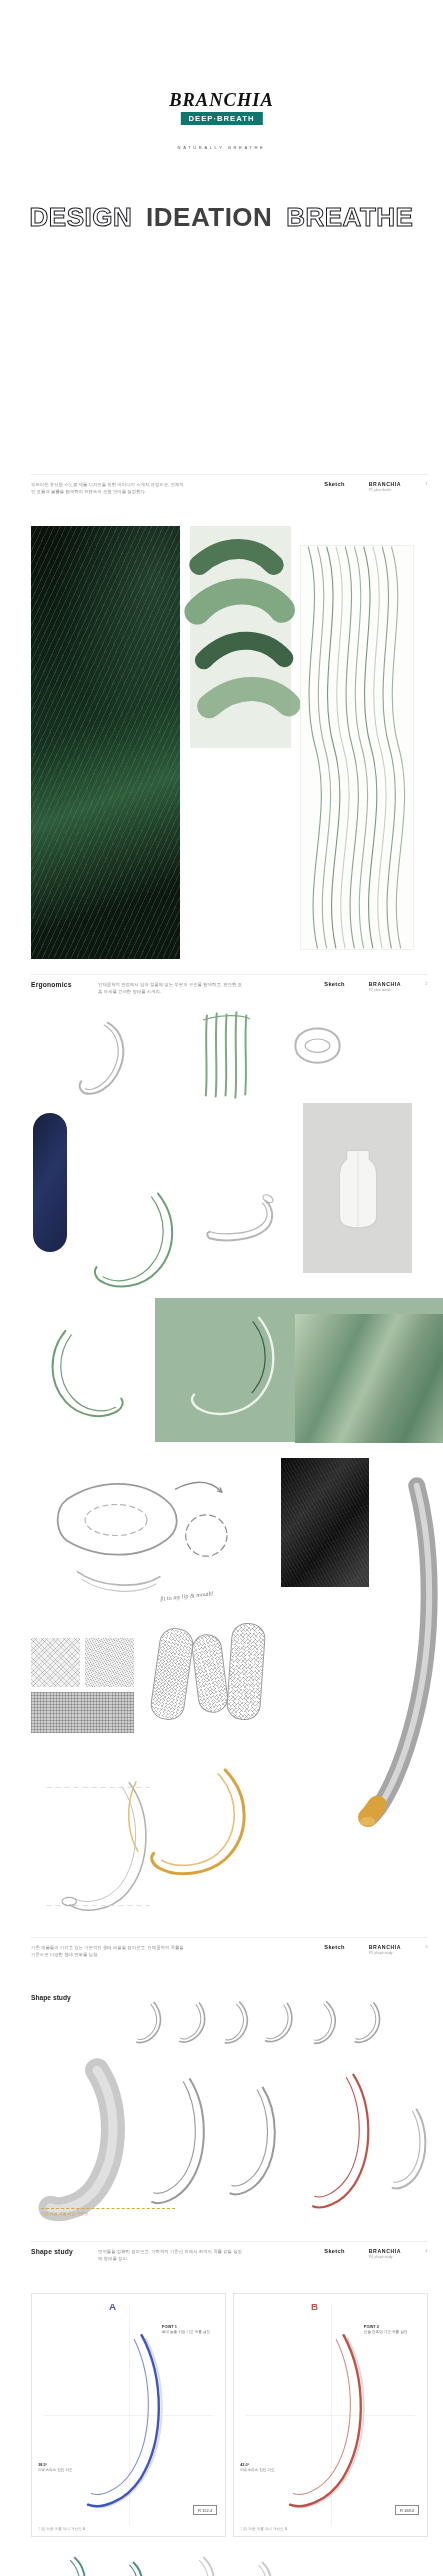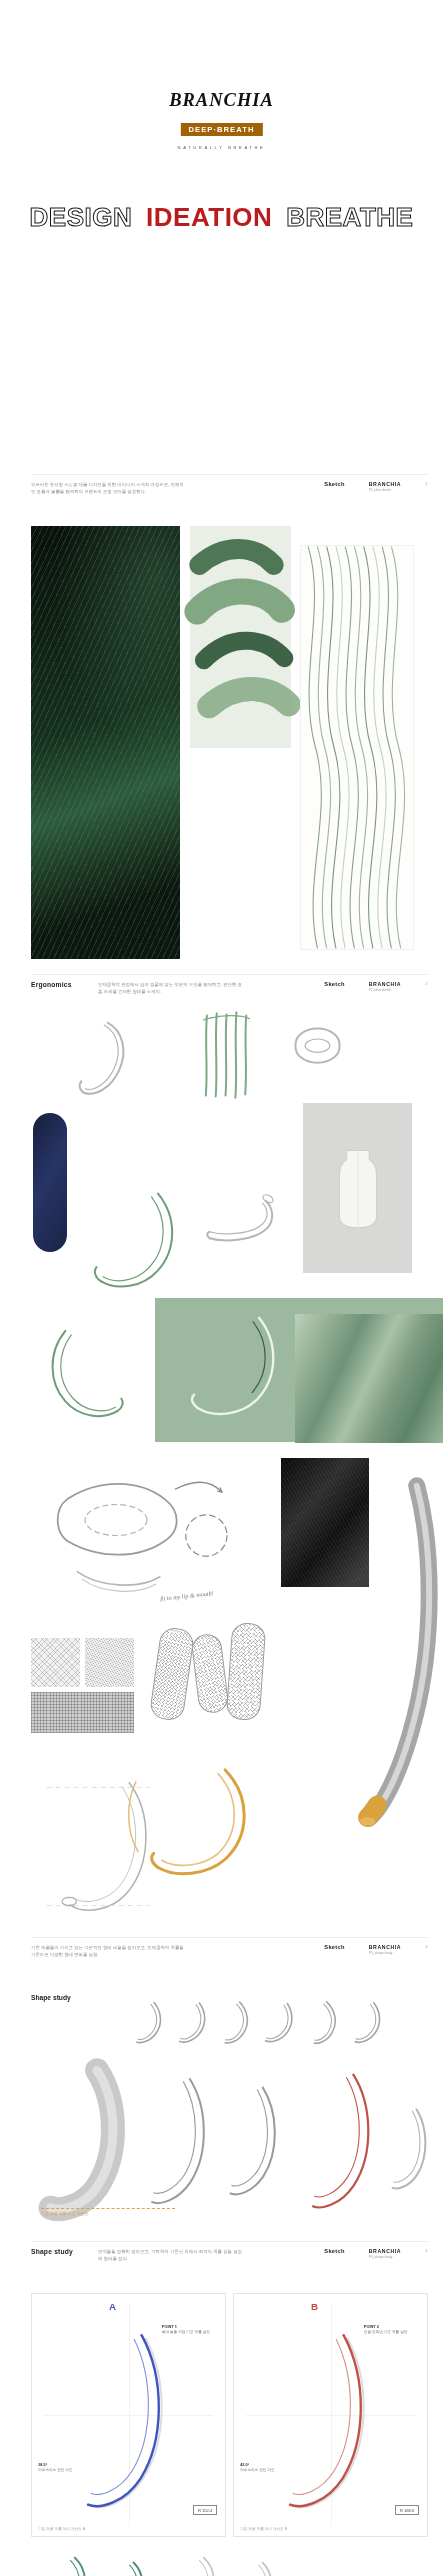--- a/index.html
+++ b/index.html
@@ -4,29 +4,29 @@
 <style>
   html,body{margin:0;padding:0;background:#fff;}
   .page{position:relative;width:443px;height:3196px;margin:0 auto;background:#fff;
         font-family:"Liberation Sans",sans-serif;color:#333;overflow:hidden;}
   .abs{position:absolute;}
 
   
   .logo{position:absolute;top:90px;left:0;width:443px;text-align:center;
         font-family:"Liberation Serif",serif;font-style:italic;font-weight:bold;
         font-size:18.5px;letter-spacing:1px;color:#111;}
-  .badge{position:absolute;top:123px;left:50%;transform:translateX(-50%);
-         background:#a16207;color:#fff;font-weight:bold;font-size:7.7px;
+  .badge{position:absolute;top:112px;left:50%;transform:translateX(-50%);
+         background:#0f766e;color:#fff;font-weight:bold;font-size:7.7px;
          letter-spacing:1px;padding:2.1px 8.2px;}
   .tagline{position:absolute;top:145px;left:0;width:443px;text-align:center;
            font-size:4.1px;letter-spacing:2.6px;color:#555;}
   .title{position:absolute;top:202px;left:0;width:443px;text-align:center;
          font-weight:bold;font-size:26px;letter-spacing:0.5px;color:#14161a;white-space:nowrap;}
   .title .outline{color:#fff;-webkit-text-stroke:1px #14161a;margin:0 3px;}
-  .title .solid{color:#b91c1c;margin:0 3.1px;}
+  .title .solid{color:#404040;margin:0 3.1px;}
 
   
   .sec-head{position:absolute;left:31px;right:15.5px;display:flex;align-items:flex-start;
             border-top:0.5px solid #ececec;padding-top:6.2px;}
   .sec-title{font-size:6.7px;font-weight:bold;color:#1c1c1c;width:67px;letter-spacing:0.2px;}
   .sec-desc{font-size:4.4px;color:#8a8a8a;line-height:1.65;width:155px;}
   .sec-right{margin-left:auto;display:flex;gap:24px;align-items:flex-start;}
   .sec-label{font-size:5.7px;font-weight:bold;color:#222;letter-spacing:0.3px;}
   .sec-brand-name{font-size:5.2px;font-weight:bold;letter-spacing:0.6px;color:#222;}
   .sec-brand-sub{font-size:3.3px;color:#9a9a9a;margin-top:1px;}

